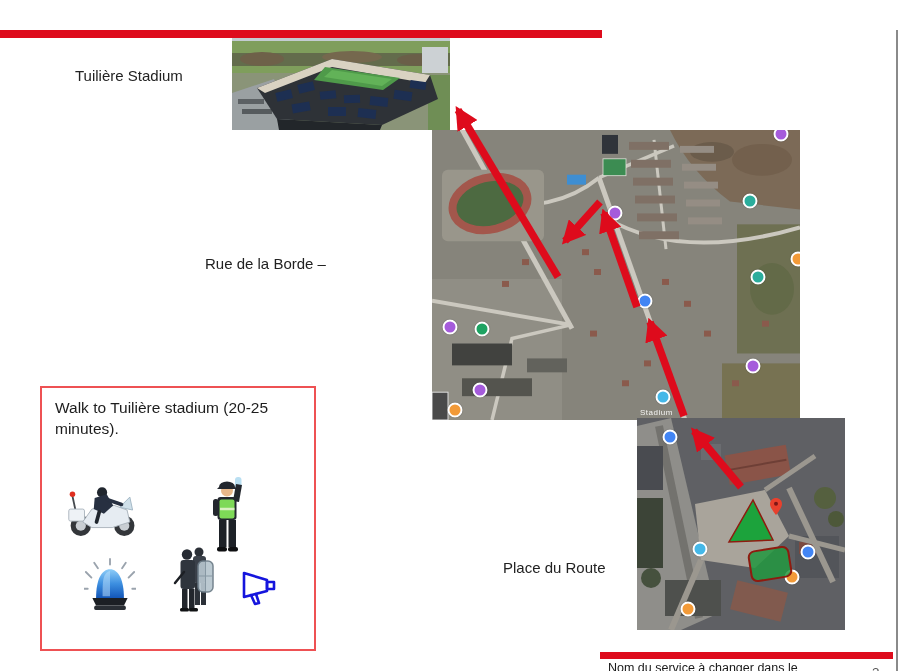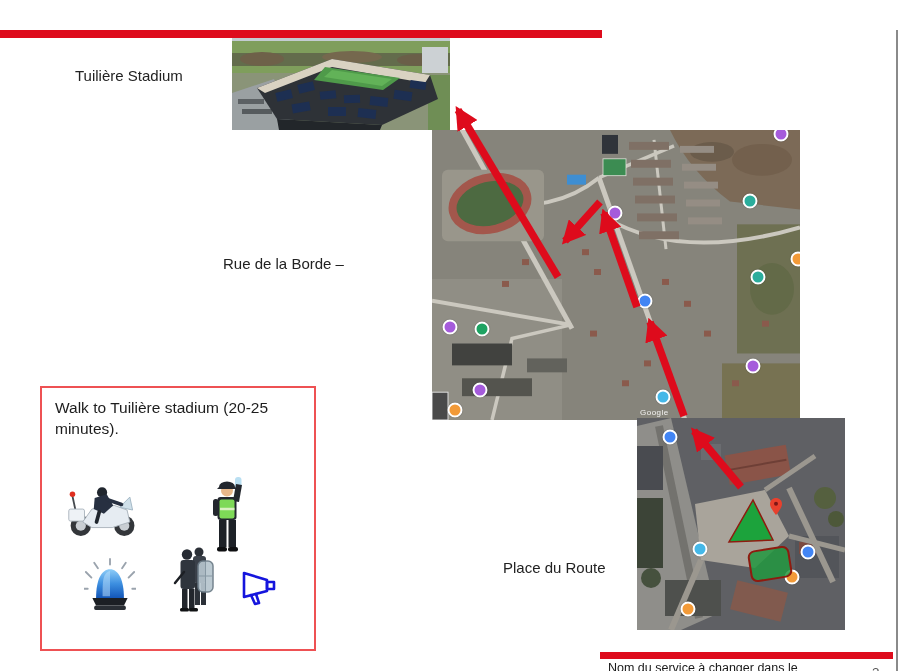--- a/index.html
+++ b/index.html
@@ -7,21 +7,21 @@
          font-family:"Liberation Sans","DejaVu Sans",sans-serif;color:#1a1a1a;margin-top:30px;}
 
   
   .top-bar{position:absolute;left:0;top:0;width:602px;height:8px;z-index:30;}
   .footer-bar{position:absolute;left:600px;top:622px;width:293px;height:7px;z-index:30;}
   .right-edge{position:absolute;left:896px;top:0;width:2px;height:671px;background:#8a8a8a;z-index:40;}
 
   
   .lbl{position:absolute;font-size:15px;line-height:20px;color:#222;}
   .lbl-stadium{left:75px;top:36px;}
-  .lbl-route{left:223px;top:224px;}
+  .lbl-route{left:205px;top:224px;}
   .lbl-tunnel{left:503px;top:528px;}
 
   
   .photo{position:absolute;left:232px;top:3px;width:218px;height:97px;z-index:5;overflow:hidden;}
   .photo svg{display:block;width:100%;height:100%;}
 
   
   .map{position:absolute;overflow:hidden;z-index:5;}
   .map-mid{left:432px;top:100px;width:368px;height:290px;}
   .map-bottom{left:637px;top:388px;width:208px;height:212px;z-index:6;}
@@ -159,21 +159,21 @@
         <rect x="330" y="192" width="7" height="6"></rect>
           <rect x="212" y="232" width="7" height="6"></rect>
         <rect x="190" y="252" width="7" height="6"></rect>
           <rect x="158" y="202" width="7" height="6"></rect>
       </g>
       <rect x="20" y="215" width="60" height="22" fill="#41423f"></rect>
       <rect x="30" y="250" width="70" height="18" fill="#54544e"></rect>
       <rect x="95" y="230" width="40" height="14" fill="#62625c"></rect>
       <rect x="0" y="264" width="16" height="28" fill="#4a4a4a" stroke="#dddddd" stroke-width="1"></rect>
     </svg>
-    <span class="map-watermark">Google</span>
+    <span class="map-watermark">Stadium</span>
     <div class="marker-layer" id="mid-markers">
         <span class="map-marker" style="left: 349px; top: 4px; background: rgb(165, 91, 219);"></span>
         <span class="map-marker" style="left: 318px; top: 71px; background: rgb(43, 173, 156);"></span>
         <span class="map-marker" style="left: 326px; top: 147px; background: rgb(43, 173, 156);"></span>
         <span class="map-marker" style="left: 321px; top: 236px; background: rgb(165, 91, 219);"></span>
         <span class="map-marker" style="left: 213px; top: 171px; background: rgb(66, 133, 244);"></span>
         <span class="map-marker" style="left: 183px; top: 83px; background: rgb(165, 91, 219);"></span>
         <span class="map-marker" style="left: 18px; top: 197px; background: rgb(165, 91, 219);"></span>
         <span class="map-marker" style="left: 50px; top: 199px; background: rgb(30, 163, 98);"></span>
         <span class="map-marker" style="left: 48px; top: 260px; background: rgb(165, 91, 219);"></span>

